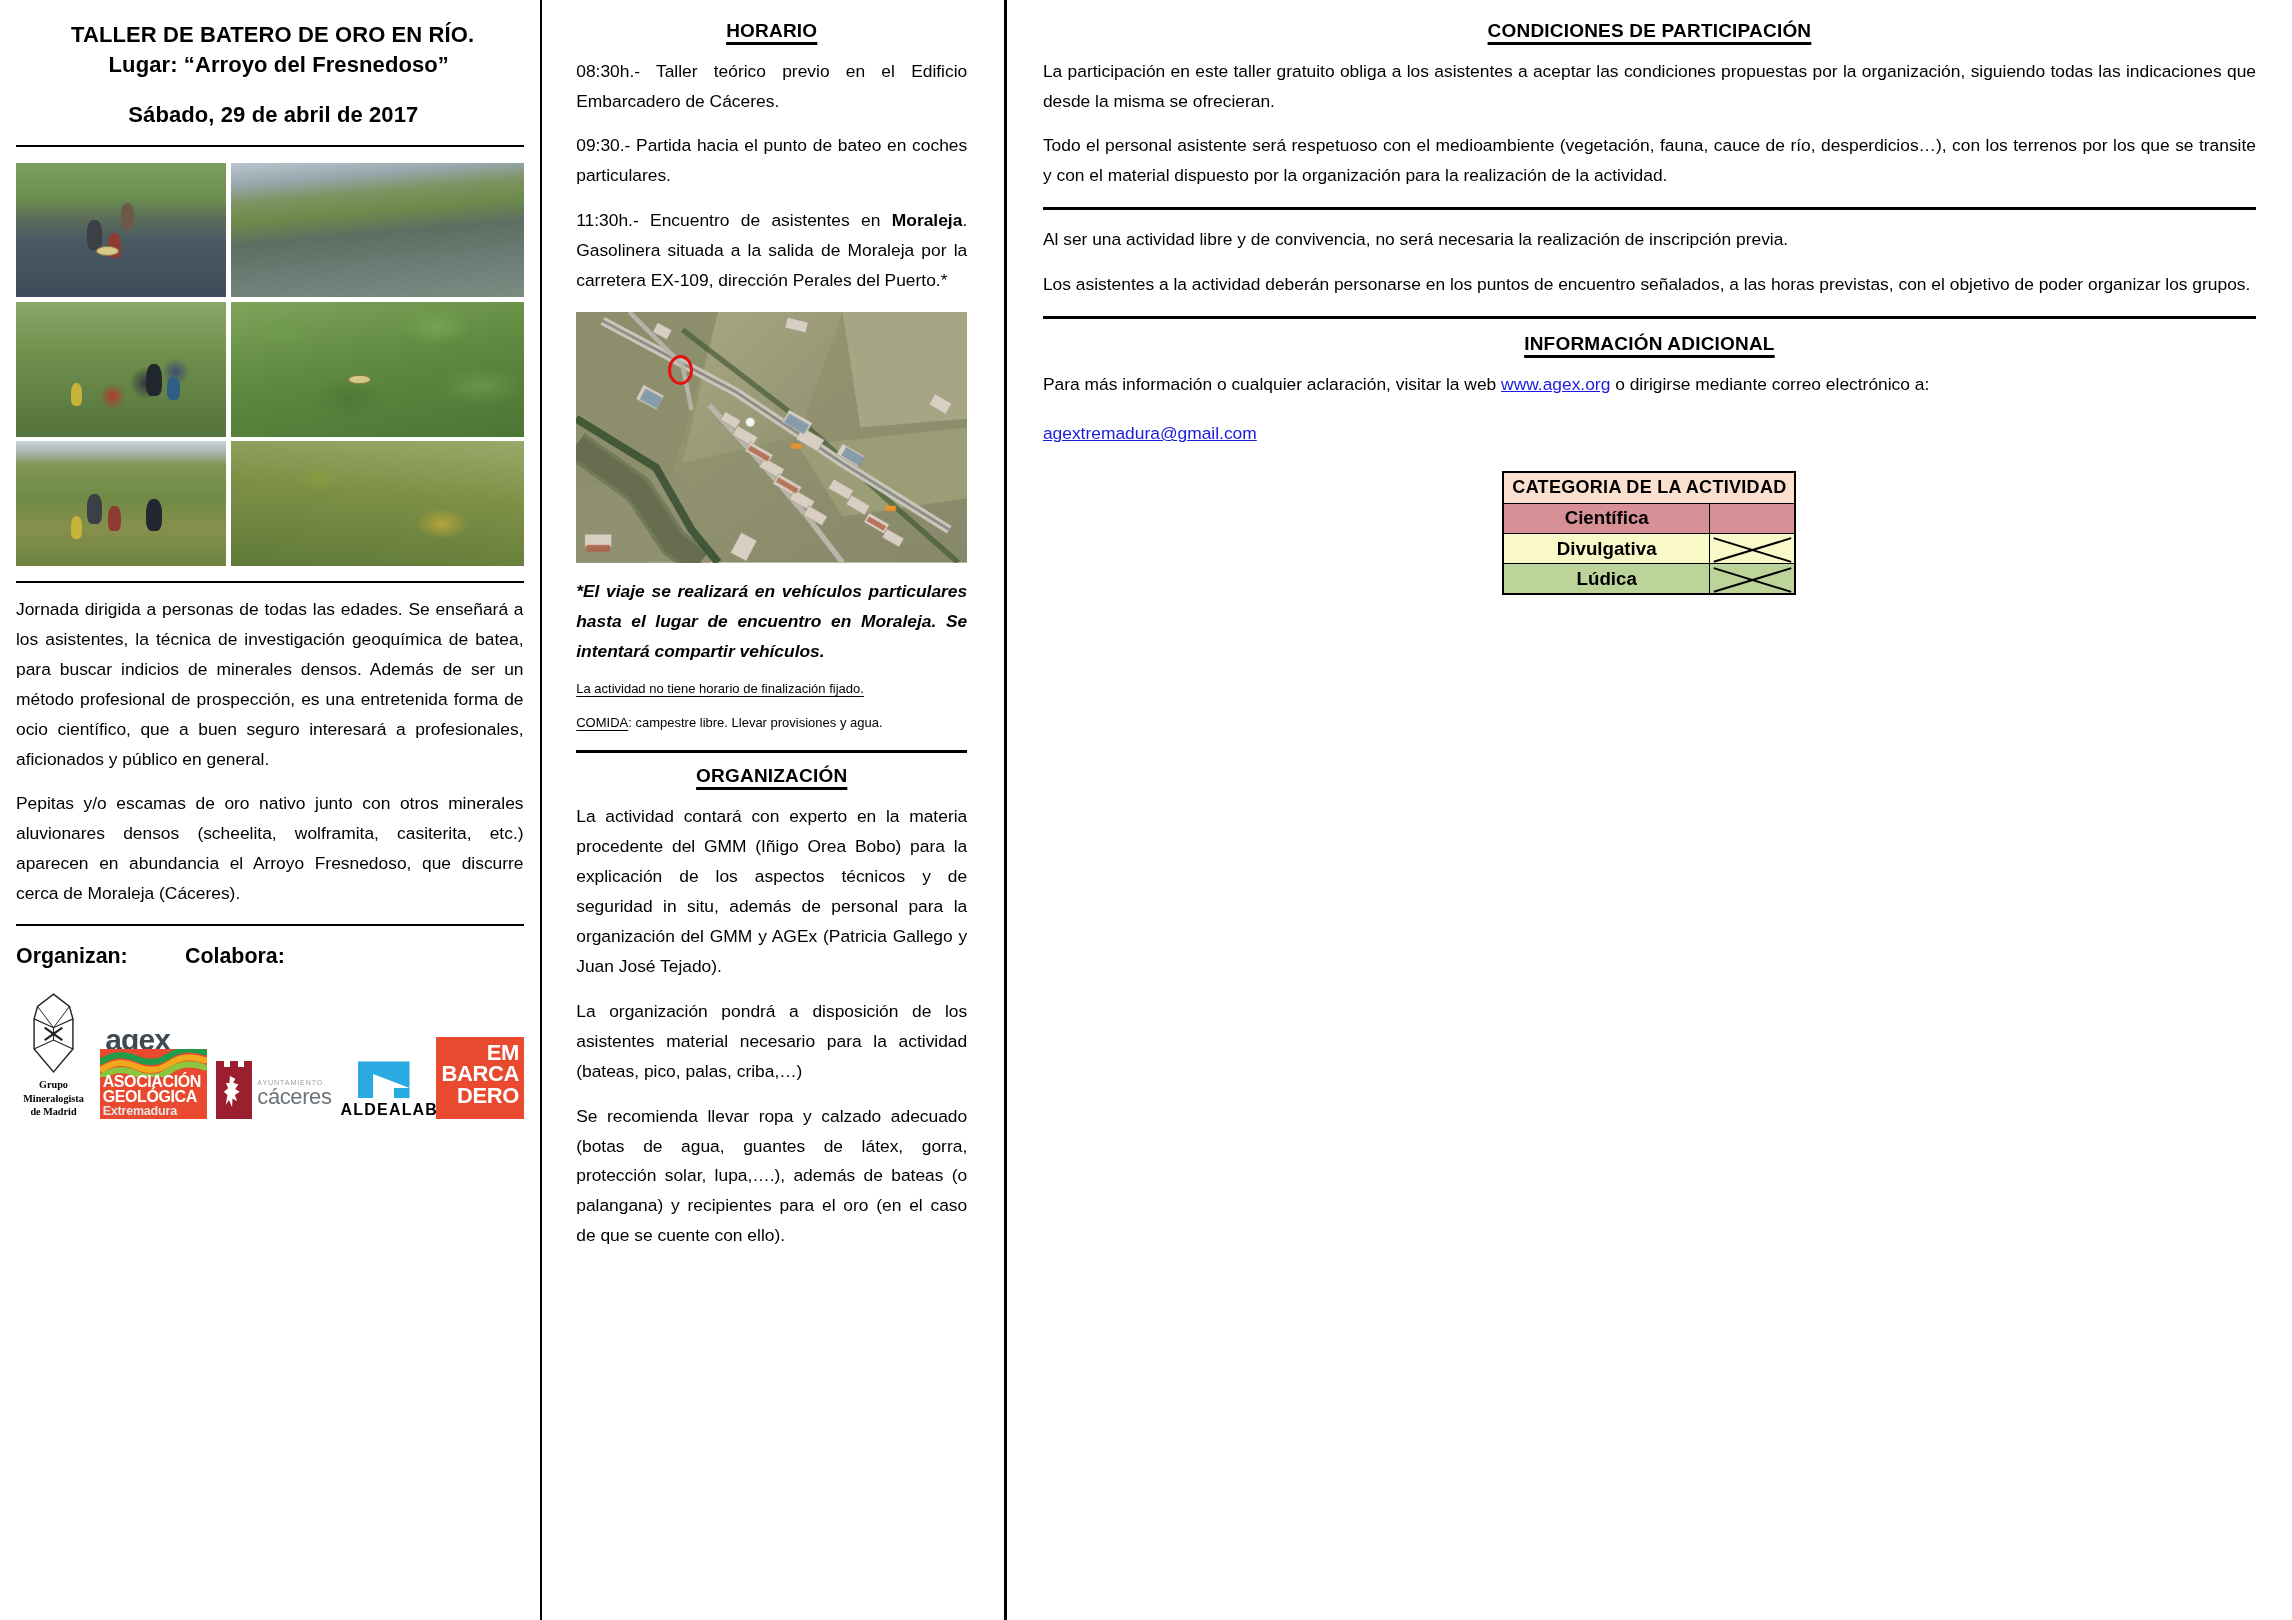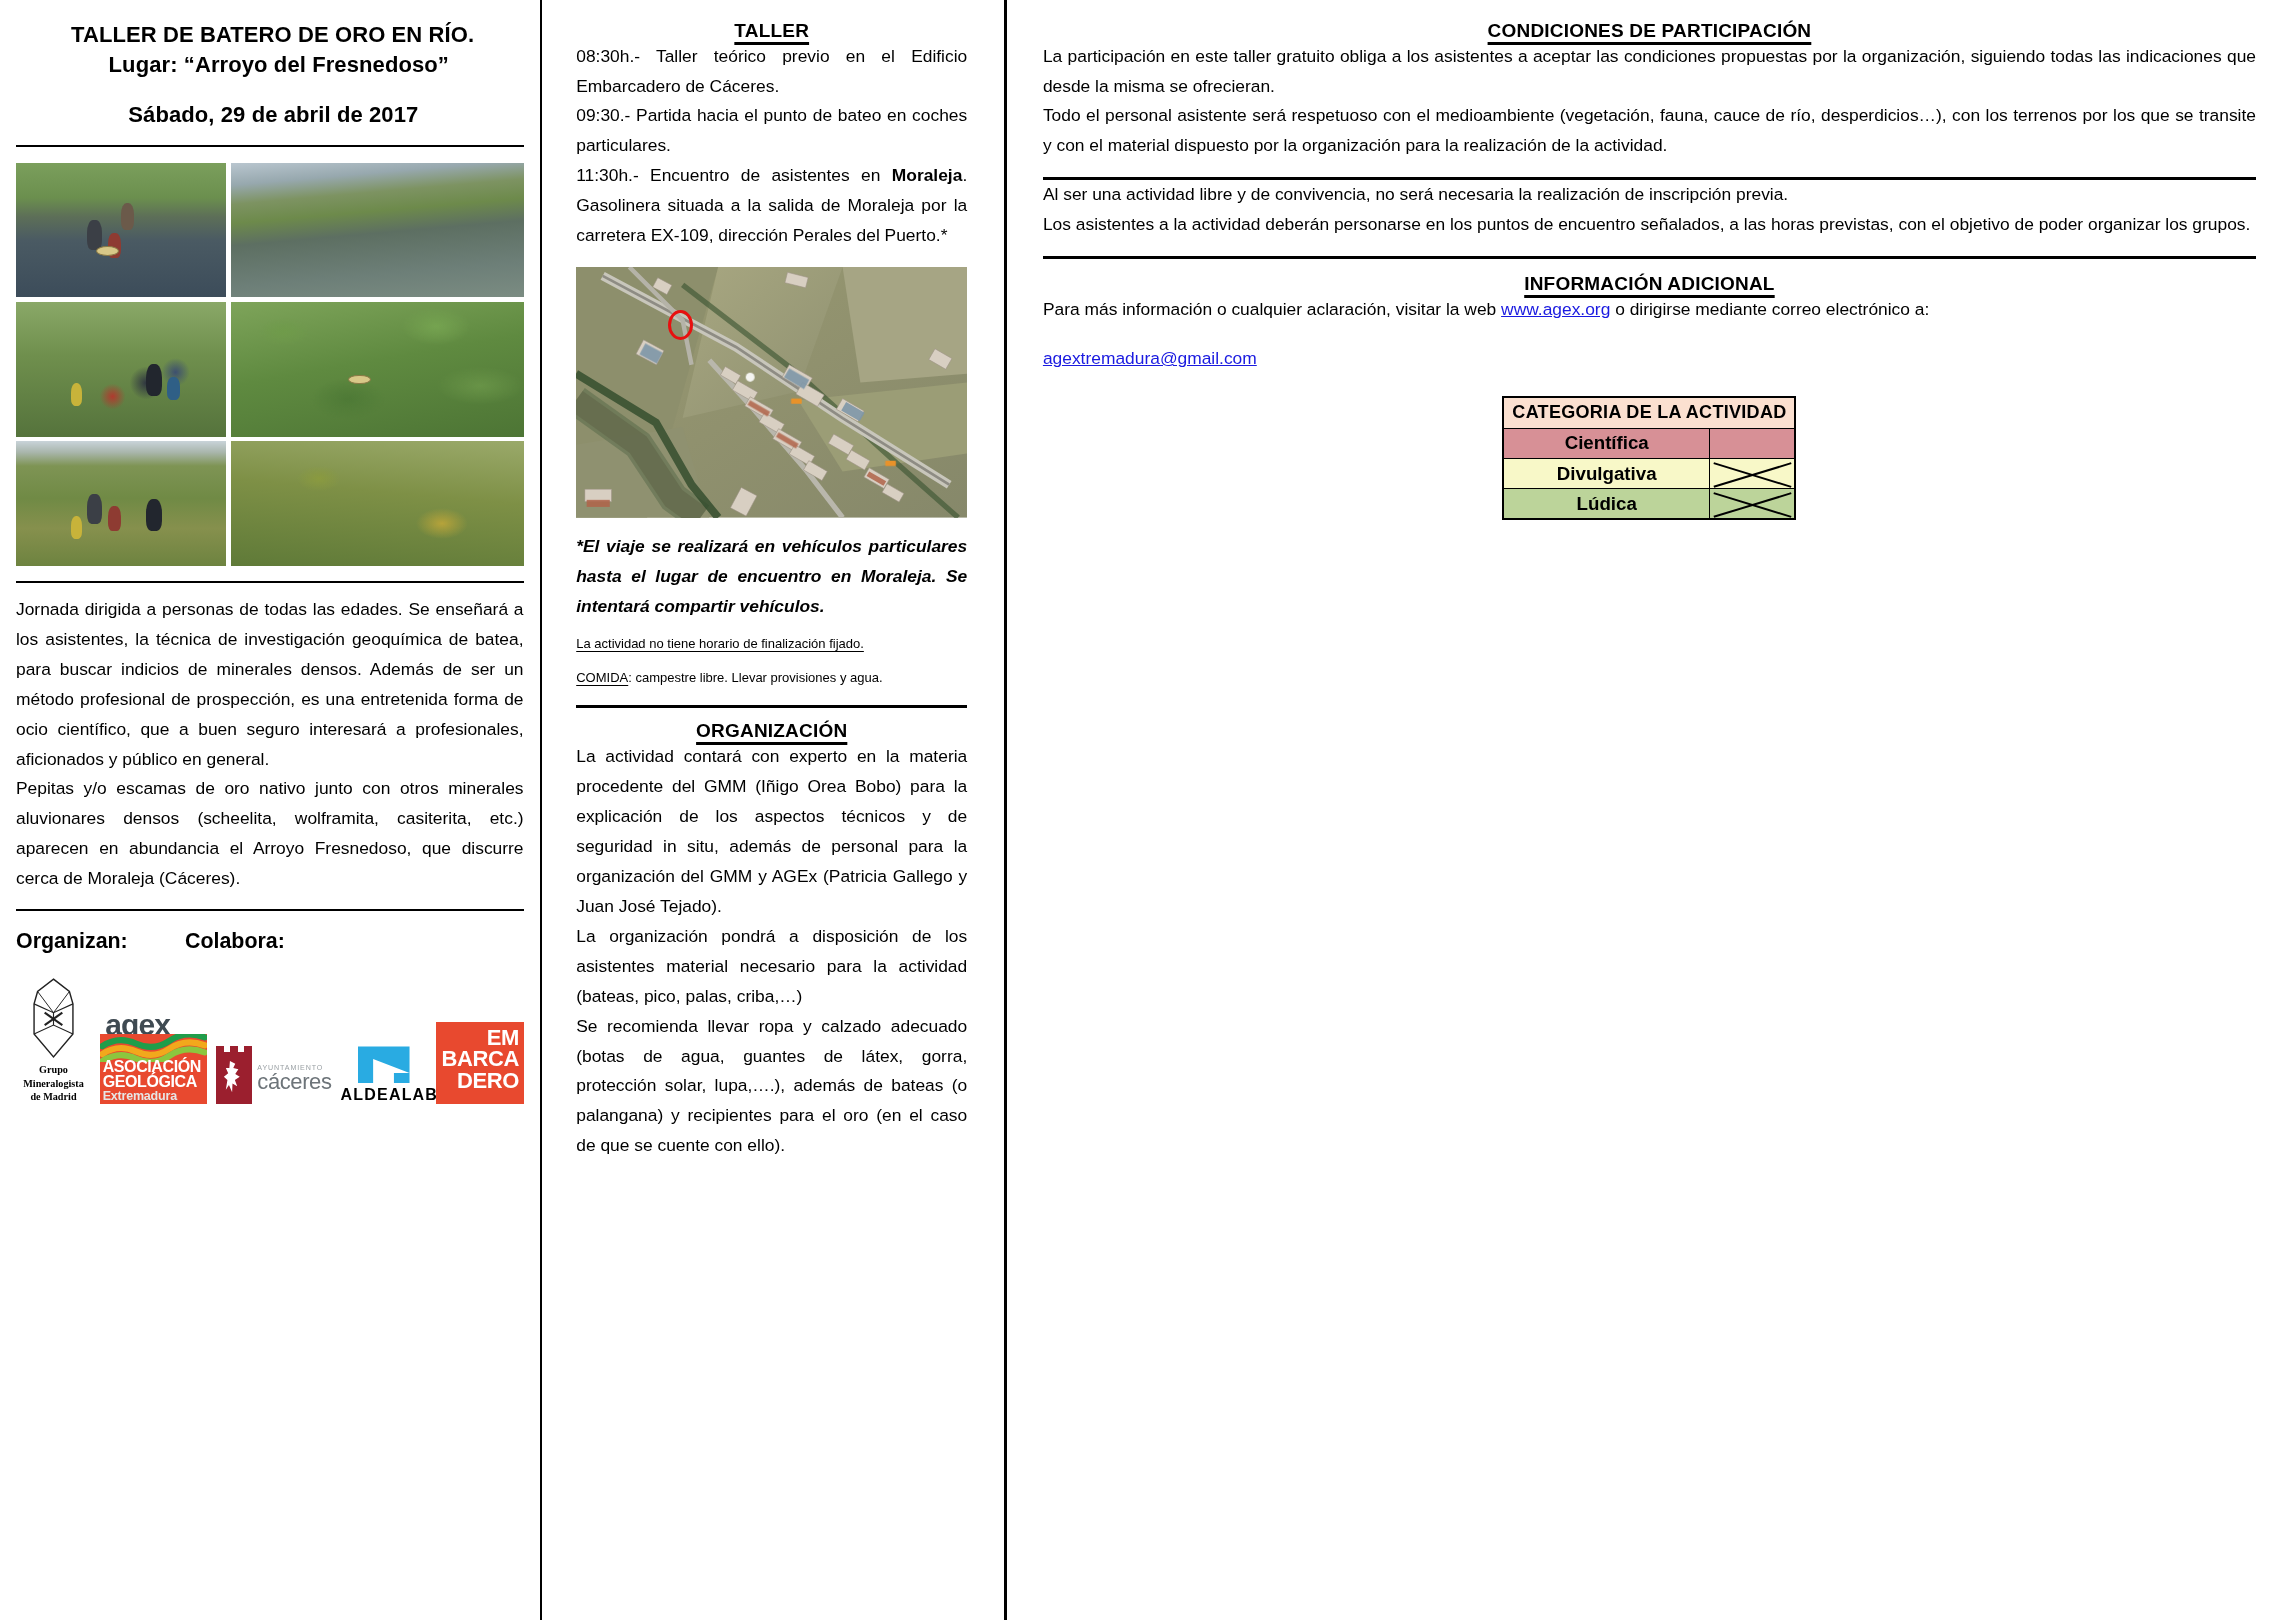--- a/index.html
+++ b/index.html
@@ -39,21 +39,21 @@
 
   .sec-head {
     text-align: center; font-weight: bold; font-size: 19px;
     text-decoration: underline; text-underline-offset: 4.5px;
     text-decoration-thickness: 2.7px; letter-spacing: 0.2px;
   }
 
   
   p.body {
     font-size: 17.4px; line-height: 1.72; text-align: justify;
-    hyphens: none;
+    margin-top: 15px; hyphens: none;
   }
   p.body.first { margin-top: 11.6px; }
   p.body b { font-weight: bold; }
   p.note {
     font-size: 17.4px; line-height: 1.72; text-align: justify;
     font-style: italic; font-weight: bold; margin-top: 14.3px;
   }
   p.ul-line {
     font-size: 13px; line-height: 1.72; margin-top: 11px;
   }
@@ -309,21 +309,21 @@
 
     </div>
   </div>
 
   <div class="vdiv">
       <div class="vdiv-inner"></div>
     </div>
 
   <div class="col col2">
 
-    <div class="sec-head">TALLER</div>
+    <div class="sec-head">HORARIO</div>
 
     <p class="body">08:30h.- Taller teórico previo en el Edificio Embarcadero de Cáceres.</p>
     <p class="body">09:30.- Partida hacia el punto de bateo en coches particulares.</p>
     <p class="body"><span>11:30h.- Encuentro de asistentes en </span><b>Moraleja</b><span>. Gasolinera situada a la salida de Moraleja por la carretera EX-109, dirección Perales del Puerto.*</span></p>
 
     <div class="mapwrap">
       <svg class="mapimg" viewBox="0 0 440 282" preserveAspectRatio="none" aria-hidden="true">
         <defs>
           <linearGradient id="fieldA" x1="0" y1="0" x2="1" y2="1">
             <stop offset="0%" stop-color="#9a9a72"></stop>

